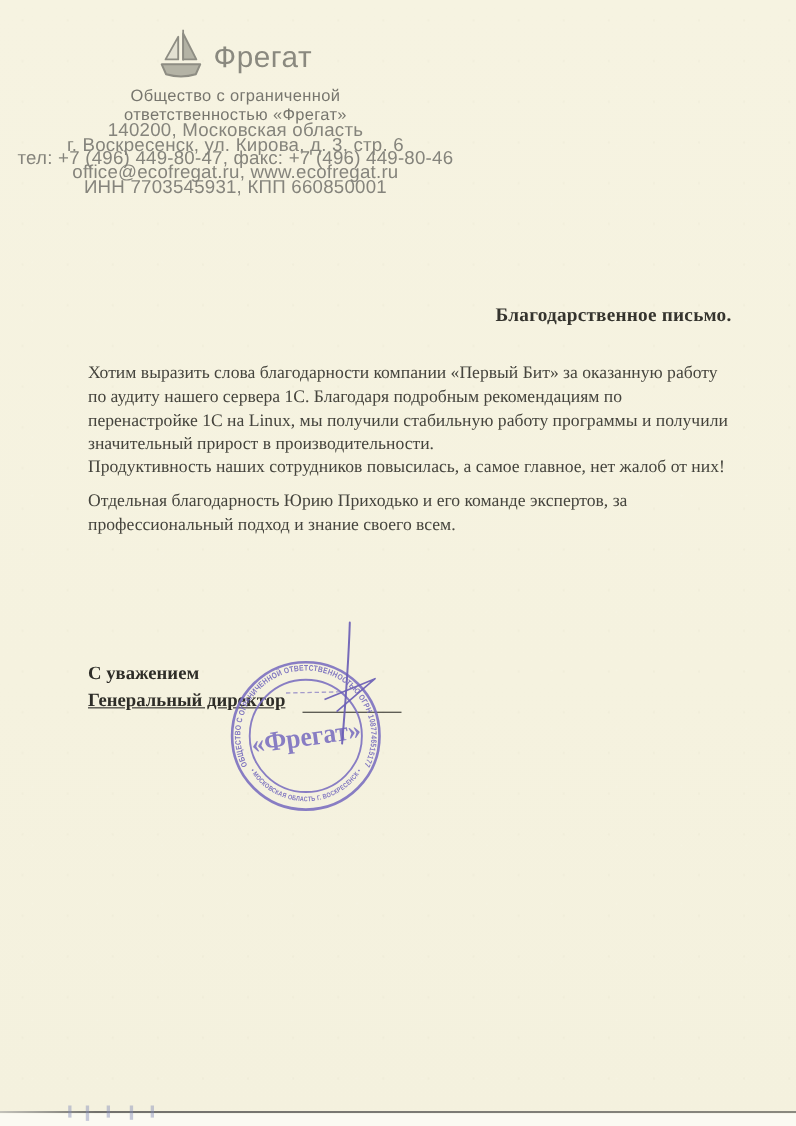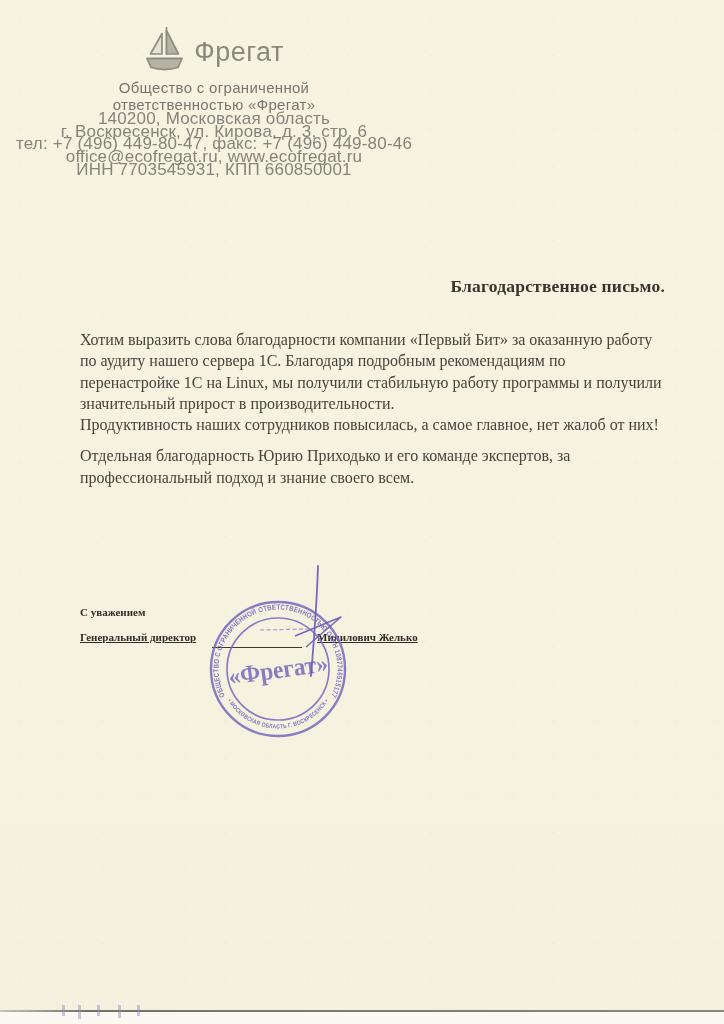--- a/index.html
+++ b/index.html
@@ -60,21 +60,21 @@
     color: #45443d;
     margin-top: 16px;
   }
   .body-text p { margin: 0; white-space: pre-line; }
   .body-text p + p { margin-top: 10px; }
   .body-text p.gap-lg { margin-top: 13px; }
 
   
   .signature-block {
     position: absolute; left: 80px; top: 601px;
-    font-size: 11px; font-weight: bold; color: #2e2d28;
+    font-size: 17px; font-weight: bold; color: #2e2d28;
     line-height: 22px;
   }
   .role-row { display: flex; align-items: flex-end; margin-top: 3px; text-decoration: underline; }
   .sig-line {
     display: inline-block; width: 90px; height: 13px;
     margin-left: 16px;
     border-bottom: 1.5px solid #3a3933;
   }
   .sig-name { margin-left: 15px; }
 
@@ -138,21 +138,20 @@
 Продуктивность наших сотрудников повысилась, а самое главное, нет жалоб от них!</p>
     <p>Отдельная благодарность Юрию Приходько и его команде экспертов, за
 профессиональный подход и знание своего всем.</p>
   </section>
 
   <section class="signature-block">
     <div class="closing">С уважением</div>
     <div class="role-row">
       <span>Генеральный директор</span>
       <span class="sig-line"></span>
-      <span class="sig-name">Мияилович Желько</span>
     </div>
   </section>
 
   <svg class="stamp" width="144" height="144" viewBox="0 0 144 144">
     <defs>
       <path id="arc-top" d="M 20.5 101.8 A 59.5 59.5 0 1 1 123.5 101.8" fill="none"></path>
       <path id="arc-bottom" d="M 20.5 101.8 A 59.5 59.5 0 0 0 123.5 101.8" fill="none"></path>
     </defs>
     <circle cx="72" cy="72" r="67" fill="none" stroke="#7a6ec0" stroke-width="2.4"></circle>
     <circle cx="72" cy="72" r="51" fill="none" stroke="#7a6ec0" stroke-width="1.7"></circle>

